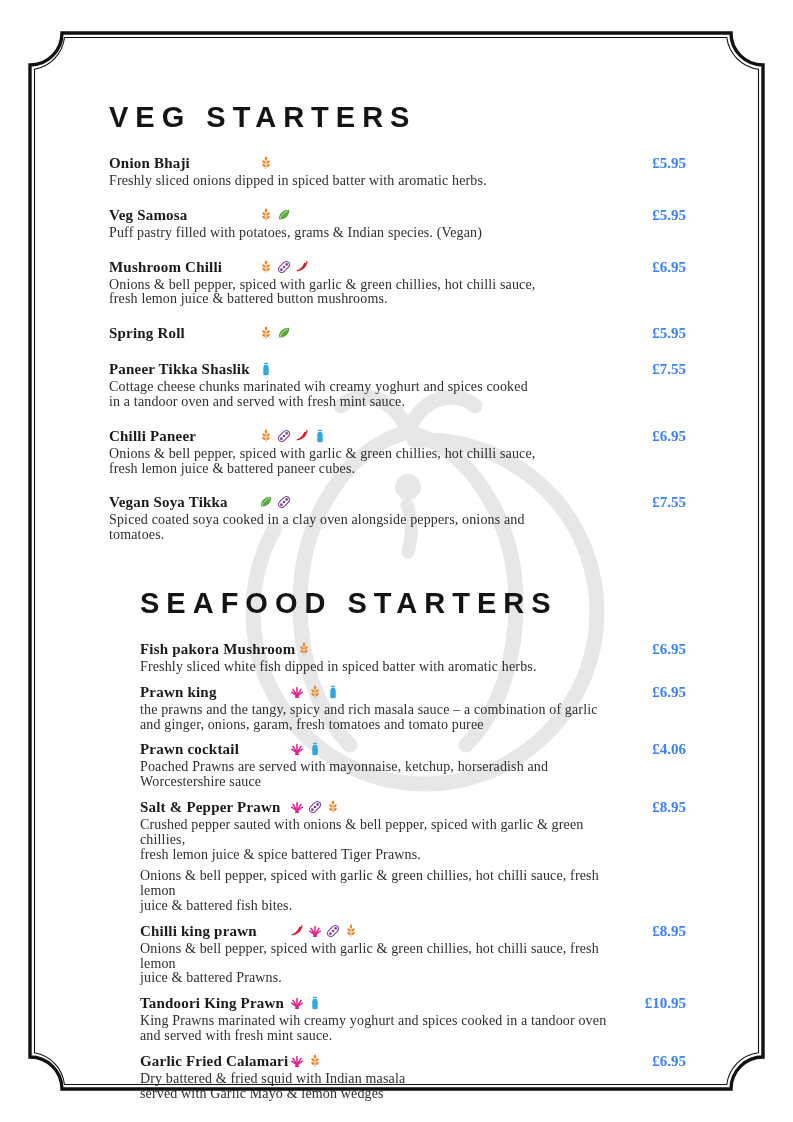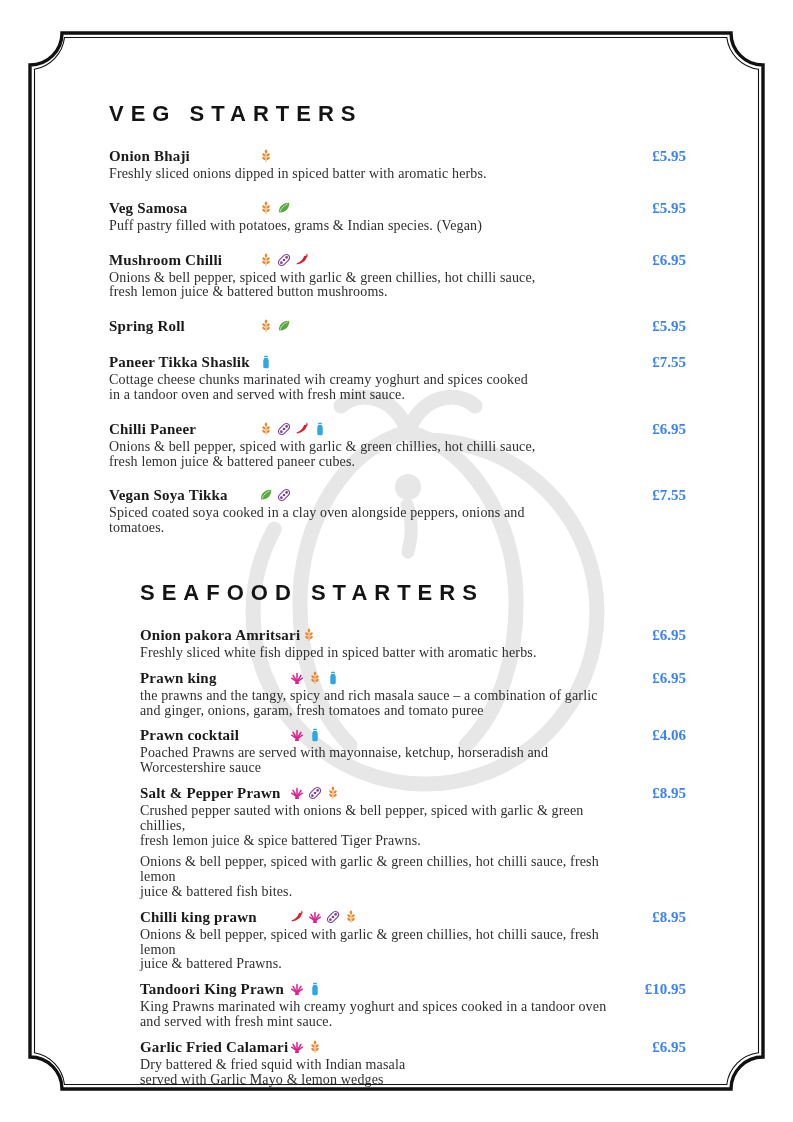--- a/index.html
+++ b/index.html
@@ -15,21 +15,21 @@
     position:absolute; inset:0; width:793px; height:1122px;
     pointer-events:none;
   }
   .watermark-svg { z-index:0; }
   .frame-svg { z-index:2; }
   .content {
     position:absolute; left:109px; top:0; width:577px; z-index:1;
   }
   .section { display:block; }
   .section-title {
-    font-size:22px; font-weight:800; letter-spacing:7px;
+    font-size:29px; font-weight:800; letter-spacing:7px;
     color:#141414; text-transform:uppercase;
     margin-bottom:19px;
   }
   .section-veg { margin-top:101px; }
   .section-seafood { margin-top:44px;margin-left:31px; }
   .menu-item { margin-bottom:16px;font-family:Liberation Serif, serif; }
   .section-seafood .menu-item { margin-bottom:7px; }
   .item-row {
     display:flex; align-items:center;
   }
@@ -265,21 +265,21 @@
     <div class="item-desc">Spiced coated soya cooked in a clay oven alongside peppers, onions and
 tomatoes.</div>
   </div>
       </div>
   </section>
   <section class="section section-seafood">
     <h2 class="section-title">SEAFOOD STARTERS</h2>
     <div class="items">
         <div class="menu-item">
     <div class="item-row">
-      <span class="item-name">Onion pakora Amritsari</span>
+      <span class="item-name">Fish pakora Mushroom</span>
       <span class="item-icons">
               <span class="allergen-icon" style="color: rgb(238, 132, 37);">
                 <svg viewBox="0 0 24 24">
                   <use href="#icon-gluten"></use>
                 </svg>
               </span>
             </span>
       <span class="item-price">£6.95</span>
     </div>
     <div class="item-desc">Freshly sliced white fish dipped in spiced batter with aromatic herbs.</div>

